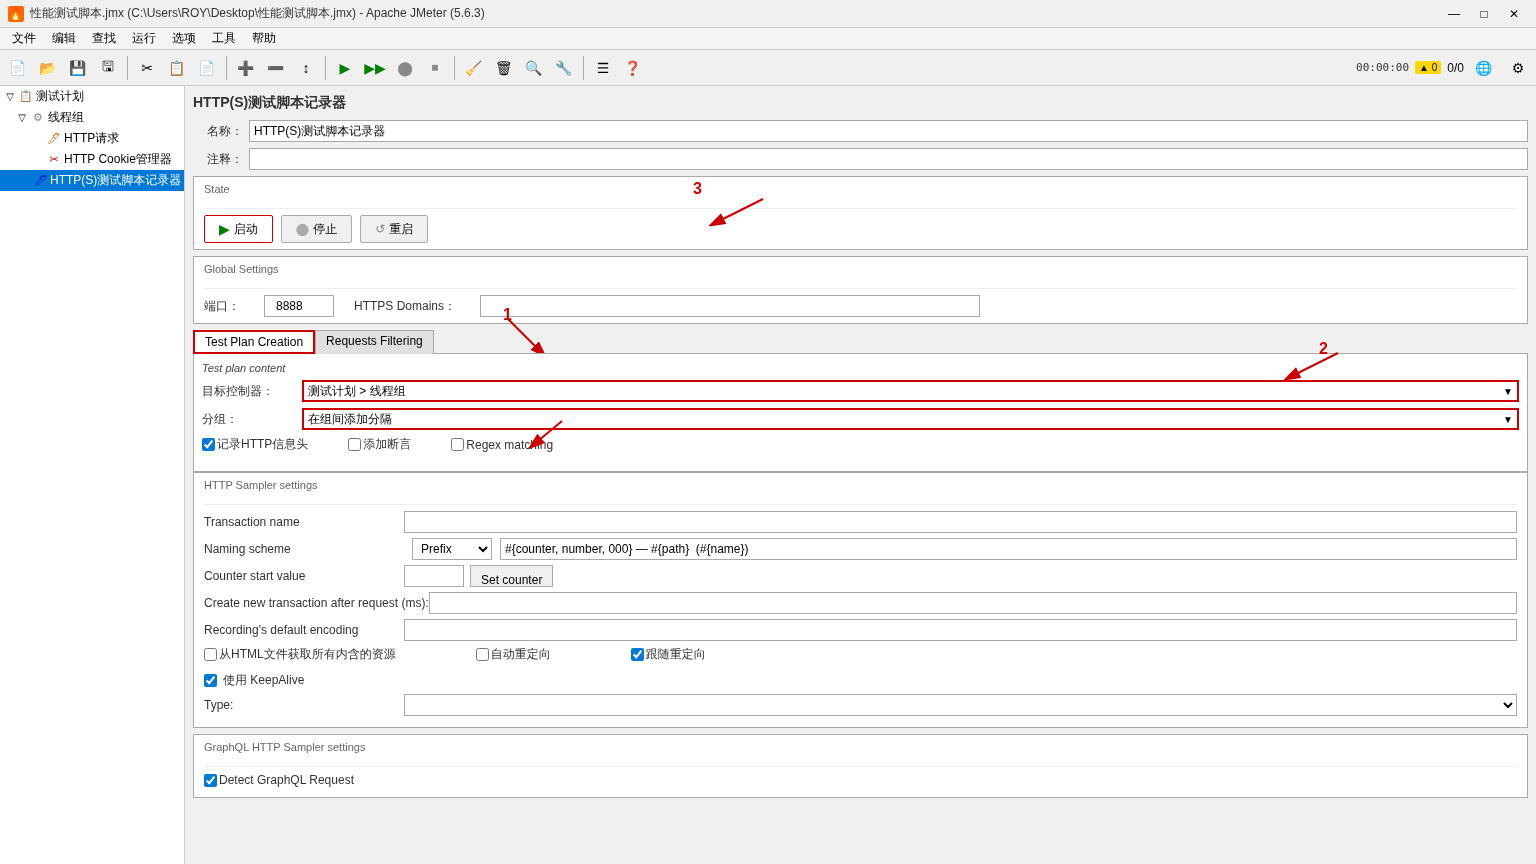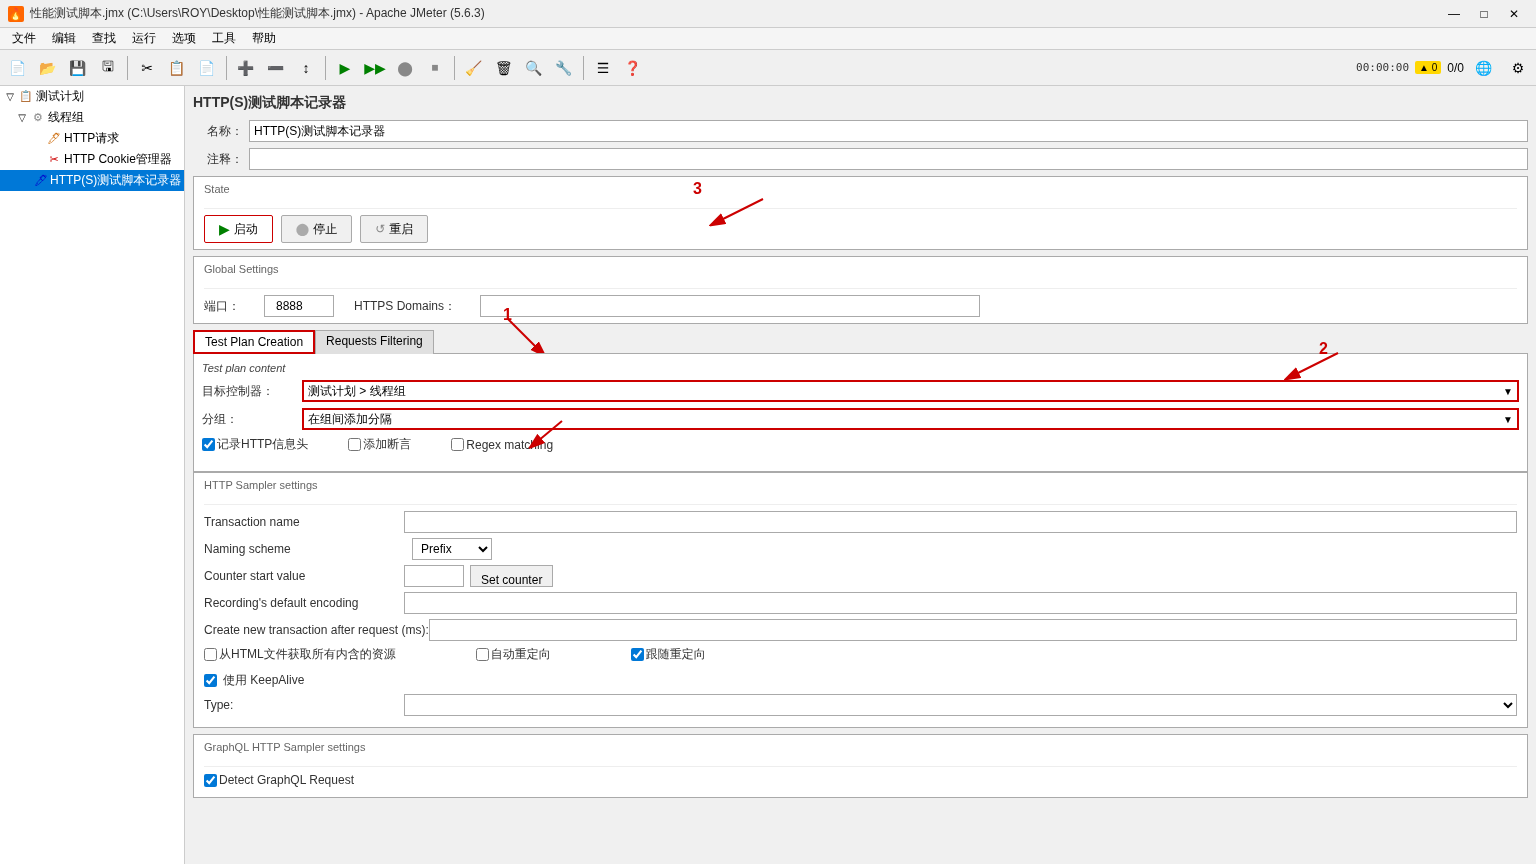--- a/index.html
+++ b/index.html
@@ -383,37 +383,38 @@
         <div class="sampler-row">
           <span class="sampler-label">Transaction name</span>
           <input class="sampler-input" type="text" value="" style="">
         </div>
 
         <div class="naming-scheme-row">
           <span class="sampler-label">Naming scheme</span>
           <select class="inline-select">
             <option>Prefix</option>
           </select>
+          <input class="sampler-input" type="text" value="#{counter, number, 000} — #{path}  (#{name})" style="">
         </div>
 
         <div class="sampler-row">
           <span class="sampler-label">Counter start value</span>
           <div class="counter-row">
             <input class="sampler-input" type="text" value="" style="width: 60px; flex: 0 0 auto;">
             <button class="set-counter-btn">Set counter</button>
           </div>
         </div>
 
         <div class="sampler-row">
+          <span class="sampler-label">Create new transaction after request (ms):</span>
+          <input class="sampler-input" type="text" value="" style="">
+        </div>
+
+        <div class="sampler-row">
           <span class="sampler-label">Recording's default encoding</span>
-          <input class="sampler-input" type="text" value="" style="">
-        </div>
-
-        <div class="sampler-row">
-          <span class="sampler-label">Create new transaction after request (ms):</span>
           <input class="sampler-input" type="text" value="" style="">
         </div>
 
         <div style="display:flex; align-items:center; gap:80px; margin-bottom:5px;">
           <div class="checkbox-row">
             <input type="checkbox" id="fetch-html" style="">
             <label class="checkbox-label" for="fetch-html">从HTML文件获取所有内含的资源</label>
           </div>
           <div class="checkbox-row">
             <input type="checkbox" id="auto-redirect" style="">

